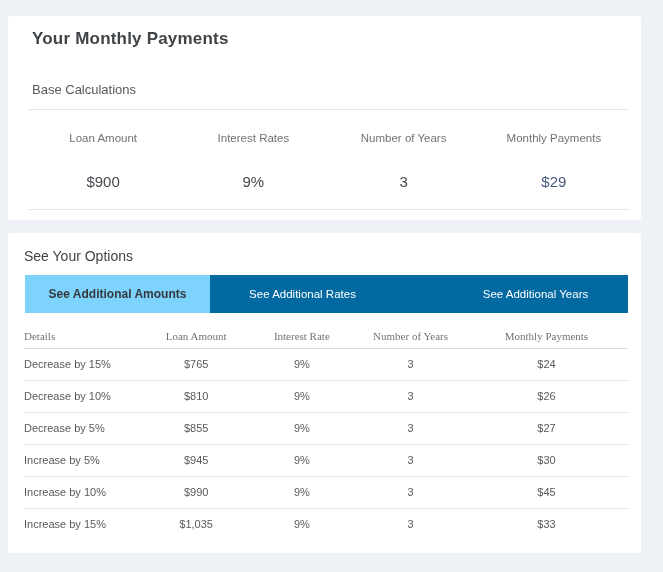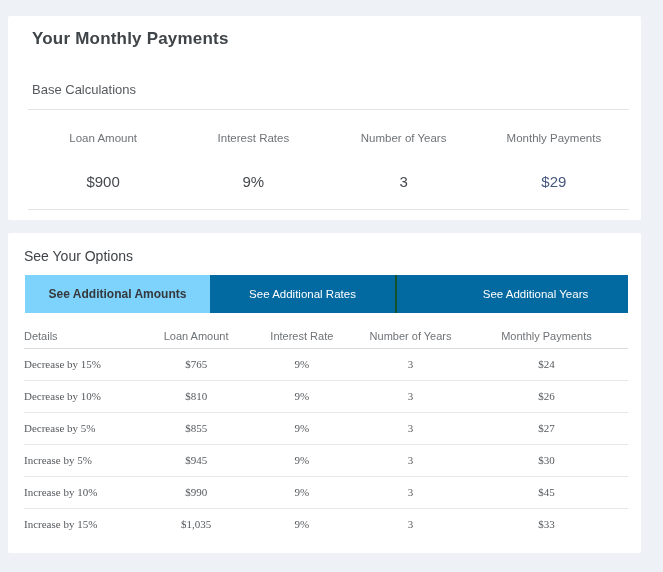--- a/index.html
+++ b/index.html
@@ -90,47 +90,47 @@
     background: #7dd3fc;
     color: #35383c;
     font-weight: 700;
     font-size: 12px;
   }
   .tab-blue {
     background: #0369a1;
     color: #ffffff;
     font-weight: 400;
   }
-  .tab-blue + .tab-blue { border-left: 2px solid #14532d; padding-left: 46px; }
+  .tab-blue + .tab-blue { border-left: 2px solid #0369a1; padding-left: 46px; }
 
   .options-table {
     margin: 12px 13px 0 16px;
     width: 604px;
     border-collapse: collapse;
     table-layout: fixed;
   }
   .options-table th {
     font-size: 11px;
     font-weight: 400;
     color: #6f7377;
     text-align: center;
     height: 23px;
     vertical-align: middle;
     border-bottom: 1px solid #dadbdc;
     padding: 0;
+    font-family: Liberation Serif, serif;
   }
   .options-table td {
     font-size: 11px;
     color: #56595d;
     text-align: center;
     height: 32px;
     vertical-align: middle;
     border-bottom: 1px solid #e6e7e8;
     padding: 0;
-    font-family: Liberation Serif, serif;
   }
   .options-table th:first-child,
   .options-table td:first-child { text-align: left; }
   .options-table tr:last-child td { border-bottom: none; }
 </style>
 </head>
 <body>
 
 <div class="page">
 

